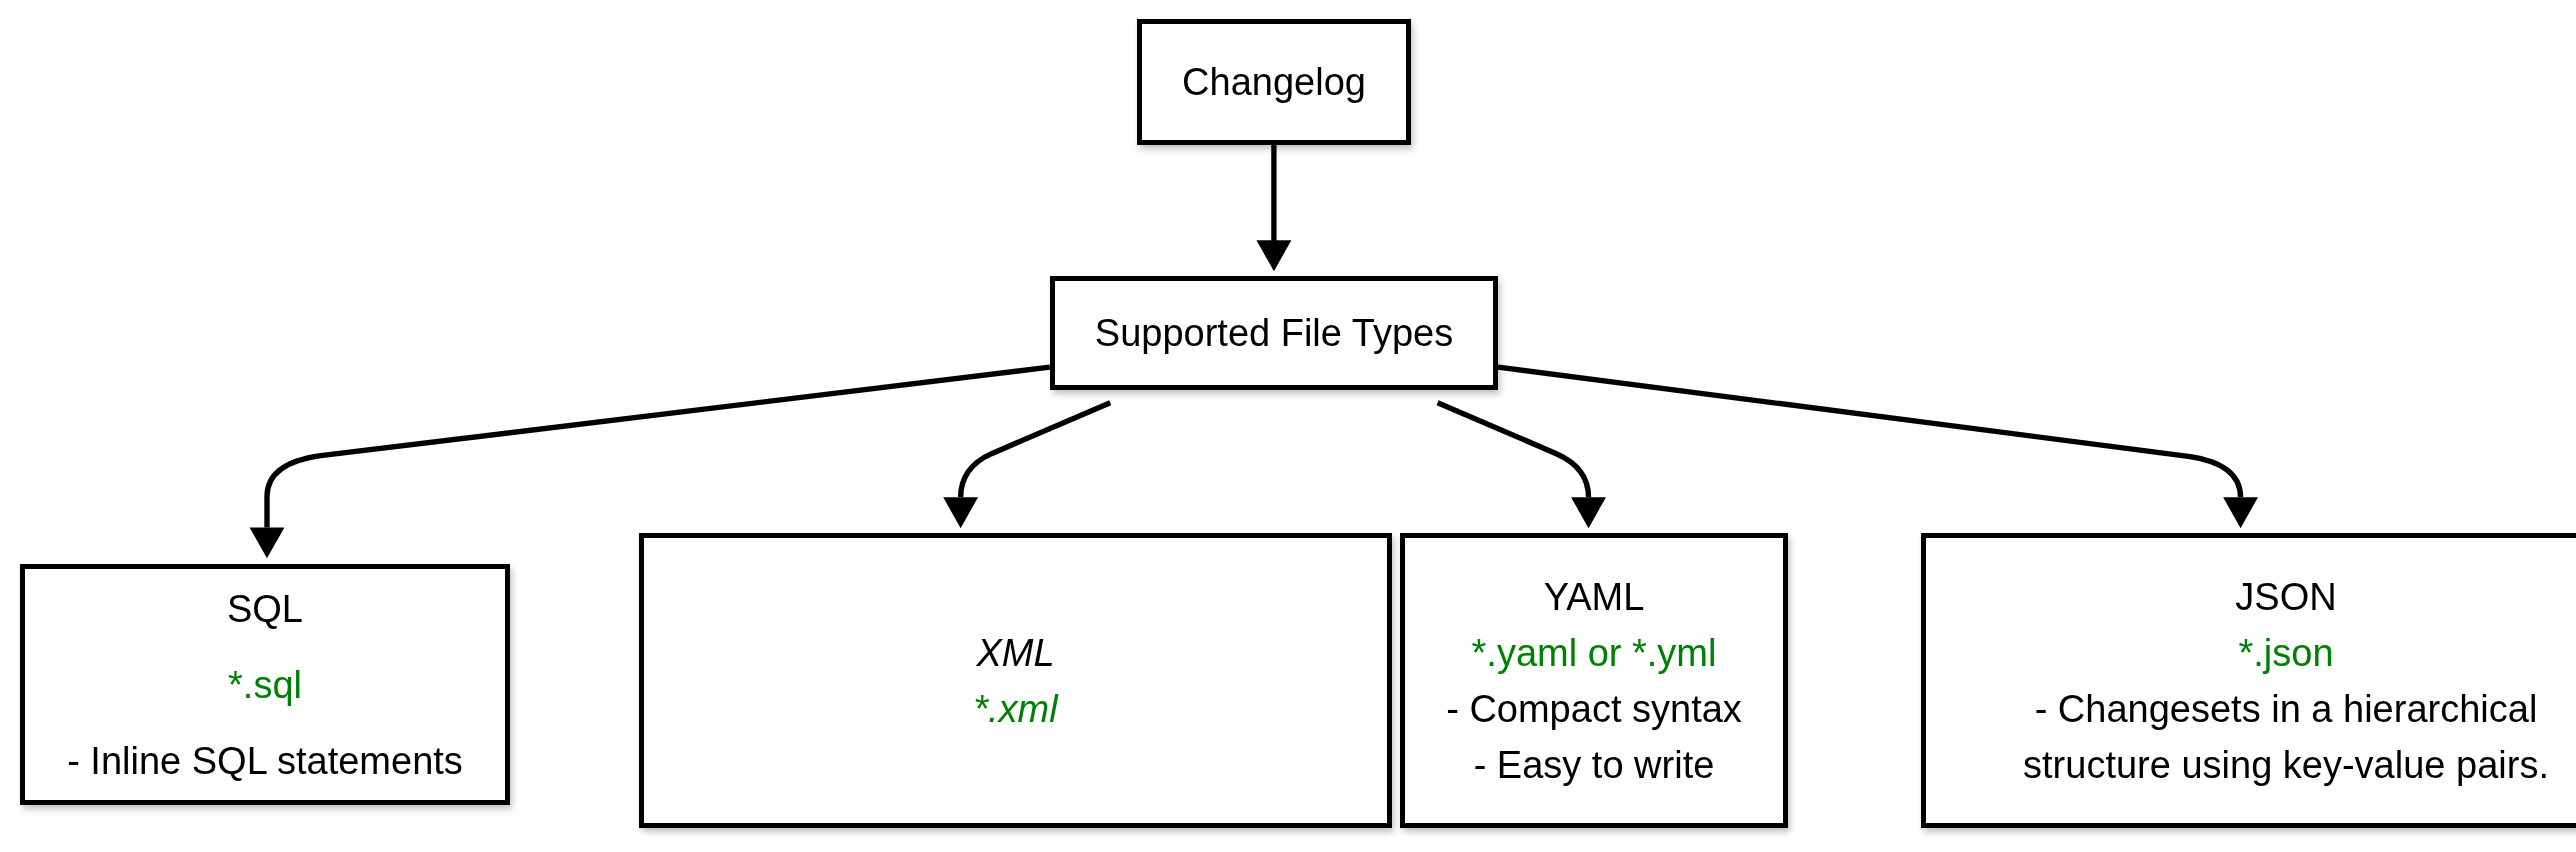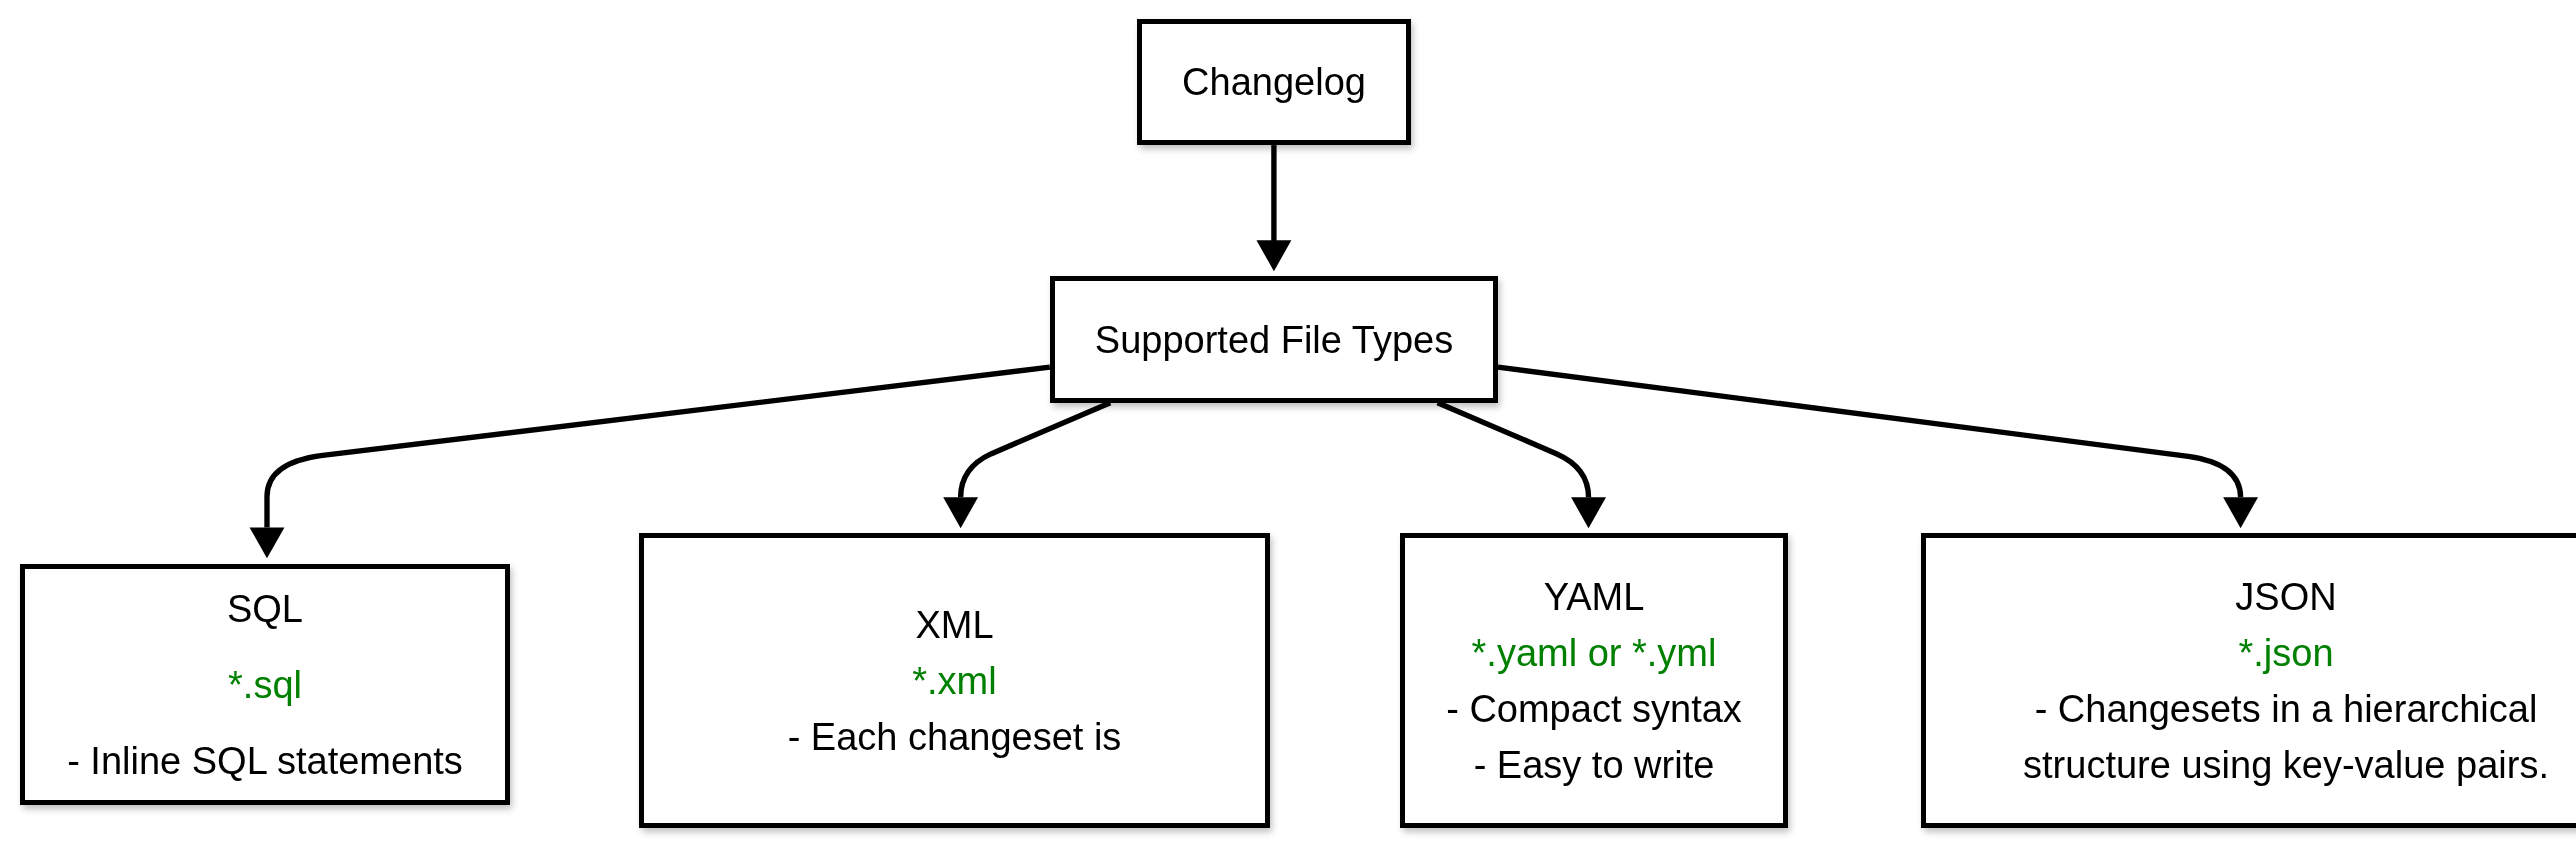--- a/index.html
+++ b/index.html
@@ -17,23 +17,23 @@
   .connectors polygon{fill:var(--line);stroke:none;}
   .node{
     position:absolute;box-sizing:border-box;
     background:var(--fill);border:5.4px solid var(--border);
     display:flex;flex-direction:column;align-items:center;justify-content:center;
     text-align:left;font-size:38px;line-height:56px;
     box-shadow:2.7px 4px 6.7px rgba(0,0,0,0.25);
   }
   .node .ext{color:var(--ext);}
   #node-changelog{left:1137px;top:19px;width:274px;height:126px;}
-  #node-supported{left:1050px;top:276px;width:448px;height:127px;}
+  #node-supported{left:1050px;top:276px;width:448px;height:114px;}
   #card-sql {left:20px;  top:564px;width:490px;height:241px;gap:20px;}
-  #card-xml {left:639px; top:533px;width:631px;height:295px;}
+  #card-xml {left:639px; top:533px;width:753px;height:295px;font-style:italic;}
   #card-yaml{left:1400px;top:533px;width:388px;height:295px;}
   #card-json{left:1921px;top:533px;width:730px;height:295px;}
 </style>
 </head>
 <body>
 
 <div class="canvas">
 
   <svg class="connectors" viewBox="0 0 3840 1271" aria-hidden="true">
     <g>
@@ -68,21 +68,20 @@
 
   <div class="node" id="card-sql">
     <div class="line title">SQL</div>
     <div class="line ext">*.sql</div>
     <div class="line">- Inline SQL statements</div>
   </div>
 
   <div class="node" id="card-xml">
     <div class="line title">XML</div>
     <div class="line ext">*.xml</div>
-    <div class="line">- Each changeset is</div>
   </div>
 
   <div class="node" id="card-yaml">
     <div class="line title">YAML</div>
     <div class="line ext">*.yaml or *.yml</div>
     <div class="line">- Compact syntax</div>
     <div class="line">- Easy to write</div>
   </div>
 
   <div class="node" id="card-json">

